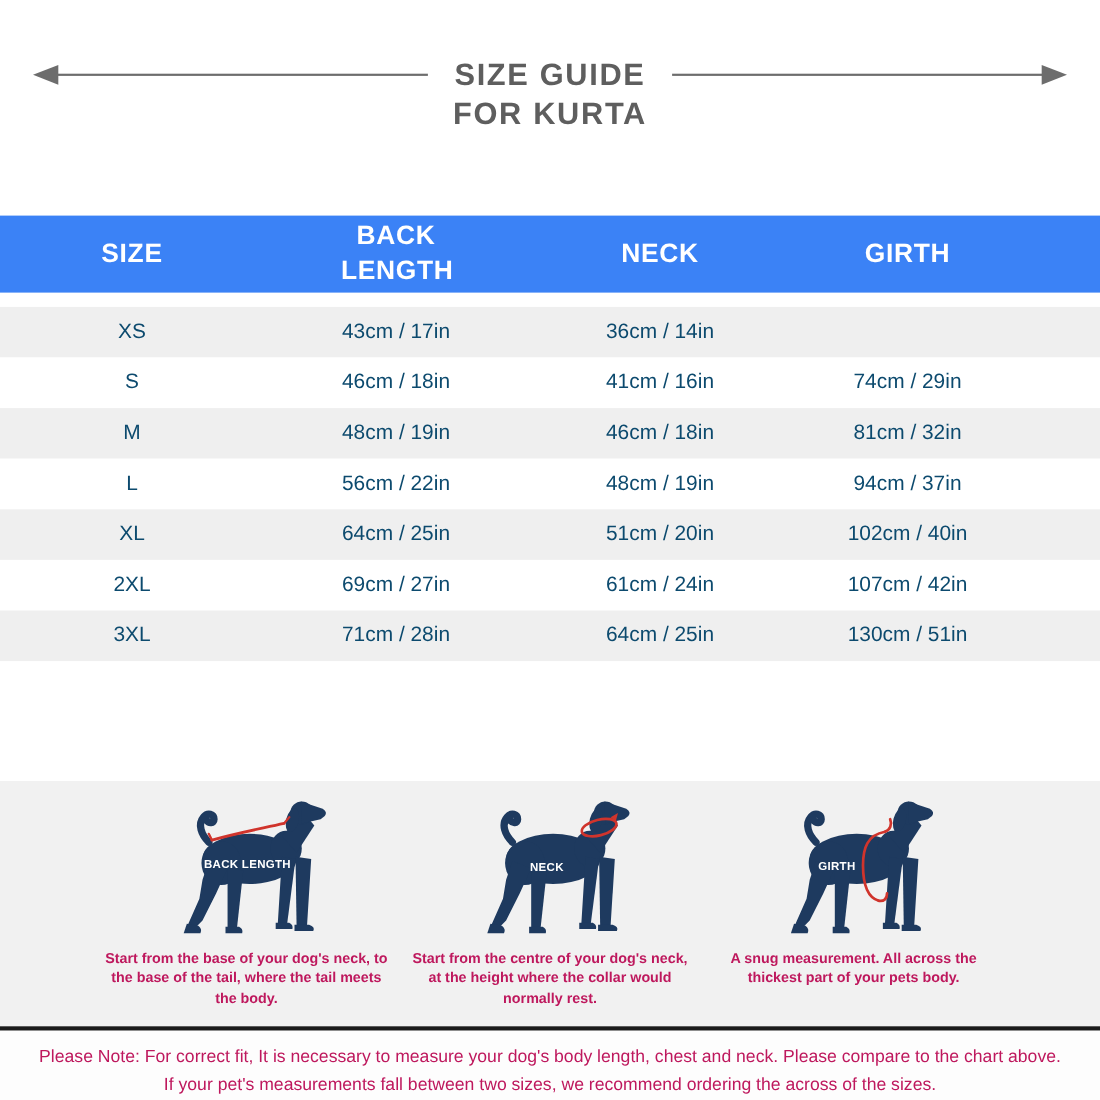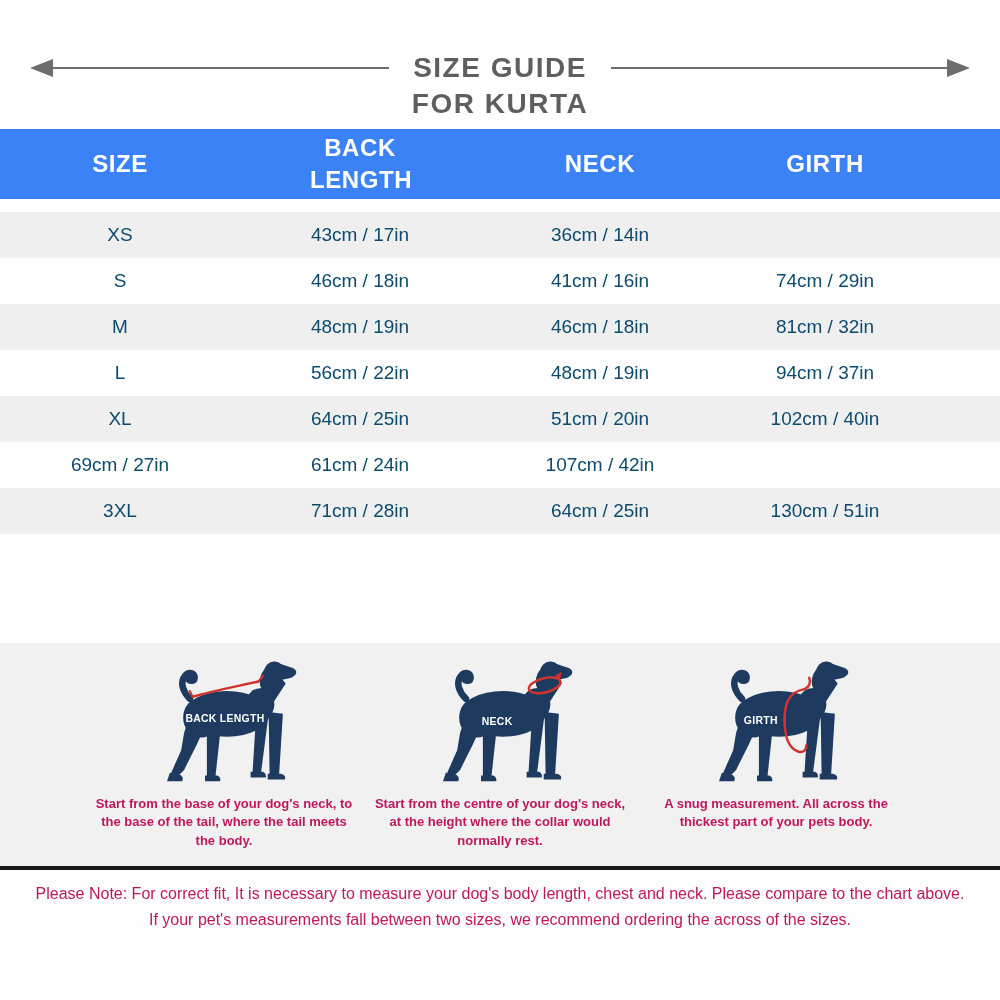--- a/index.html
+++ b/index.html
@@ -3,21 +3,21 @@
 <meta charset="utf-8">
 <style>
   * { margin:0; padding:0; box-sizing:border-box; }
   html,body { background:#ffffff; }
   .page {
     width:1000px; height:1000px; position:relative; background:#ffffff;
     font-family:"Liberation Sans", sans-serif; overflow:hidden;
   }
 
   
-  .title-section { height:129px; padding-top:52px; }
+  .title-section { height:196px; padding-top:52px; }
   .title-row { display:flex; align-items:center; padding:0 30px; }
   .arrow-line { flex:1; height:2px; background:#6d6d6d; }
   .arrow-head-left {
     width:0; height:0; border-top:9px solid transparent; border-bottom:9px solid transparent;
     border-right:23px solid #6d6d6d; margin-right:-3px;
   }
   .arrow-head-right {
     width:0; height:0; border-top:9px solid transparent; border-bottom:9px solid transparent;
     border-left:23px solid #6d6d6d; margin-left:-3px;
   }
@@ -112,20 +112,21 @@
     </div>
 
     <div class="trow">
       <div class="cell">XL</div>
       <div class="cell">64cm / 25in</div>
       <div class="cell">51cm / 20in</div>
       <div class="cell">102cm / 40in</div>
     </div>
 
     <div class="trow">
+      <div class="cell">2XL</div>
       <div class="cell">69cm / 27in</div>
       <div class="cell">61cm / 24in</div>
       <div class="cell">107cm / 42in</div>
     </div>
 
     <div class="trow">
       <div class="cell">3XL</div>
       <div class="cell">71cm / 28in</div>
       <div class="cell">64cm / 25in</div>
       <div class="cell">130cm / 51in</div>

